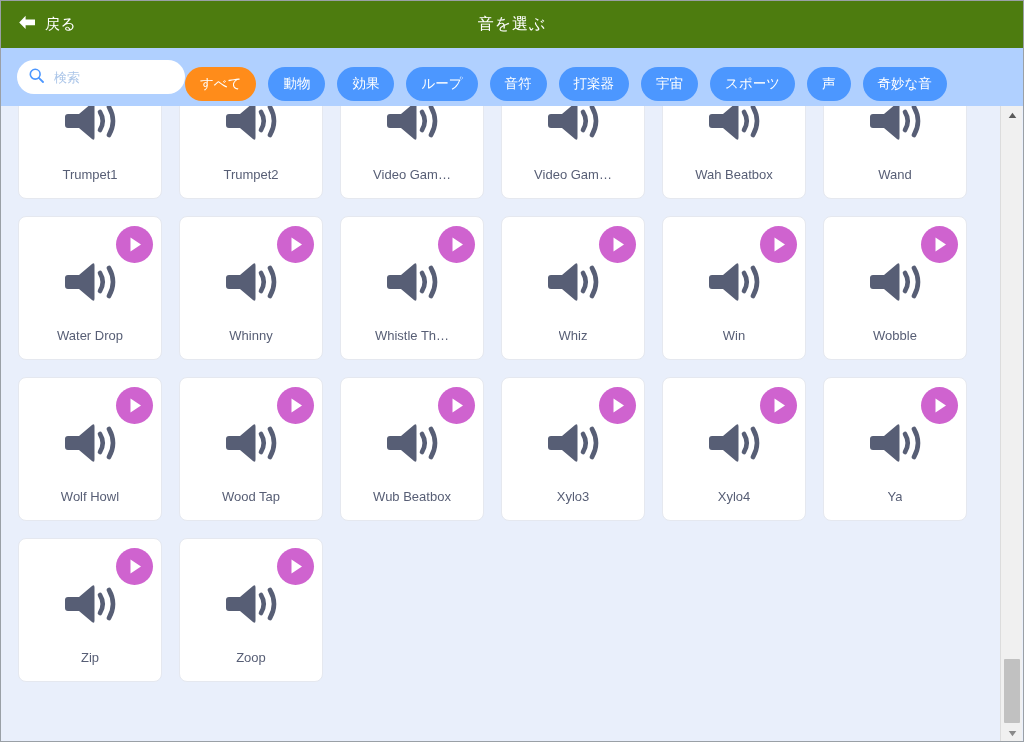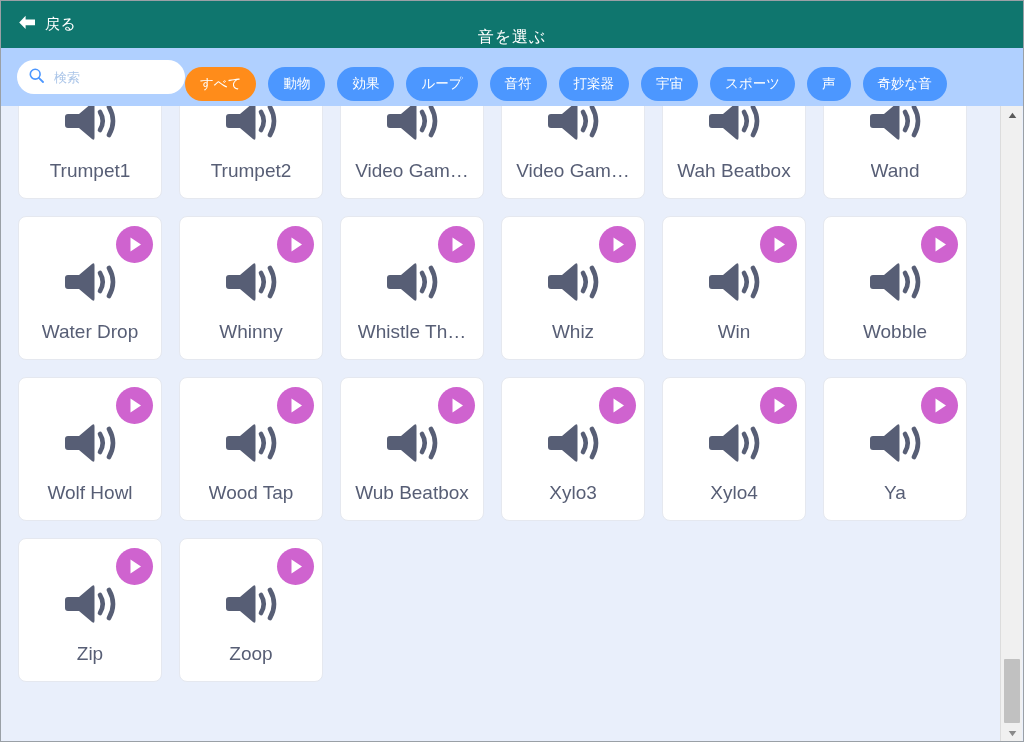--- a/index.html
+++ b/index.html
@@ -16,22 +16,22 @@
     width: 1024px; height: 742px;
     border: 1px solid #9aa0a6;
     background: #e9effb;
     overflow: hidden;
   }
 
   
   .header {
     position: absolute; top: 0; left: 0;
     width: 1022px; height: 47px;
-    background: #0f766e;
-    display: flex; align-items: flex-end;
+    background: #4d7c0f;
+    display: flex; align-items: center;
   }
   .back-button {
     display: flex; align-items: center;
     gap: 9px;
     margin-left: 17px;
     cursor: pointer;
     height: 100%;
   }
   .back-arrow { display: block; }
   .back-label {
@@ -135,21 +135,21 @@
   }
   .card-play {
     position: absolute;
     top: 9px; right: 8px;
     width: 37px; height: 37px;
     border-radius: 50%;
     background: #cf63cf;
     display: flex; align-items: center; justify-content: center;
   }
   .card-label {
-    font-size: 19px;
+    font-size: 13px;
     color: #575e75;
     text-align: center;
     max-width: 132px;
     overflow: hidden;
     white-space: nowrap;
     text-overflow: ellipsis;
   }
 
   
   .scrollbar {

